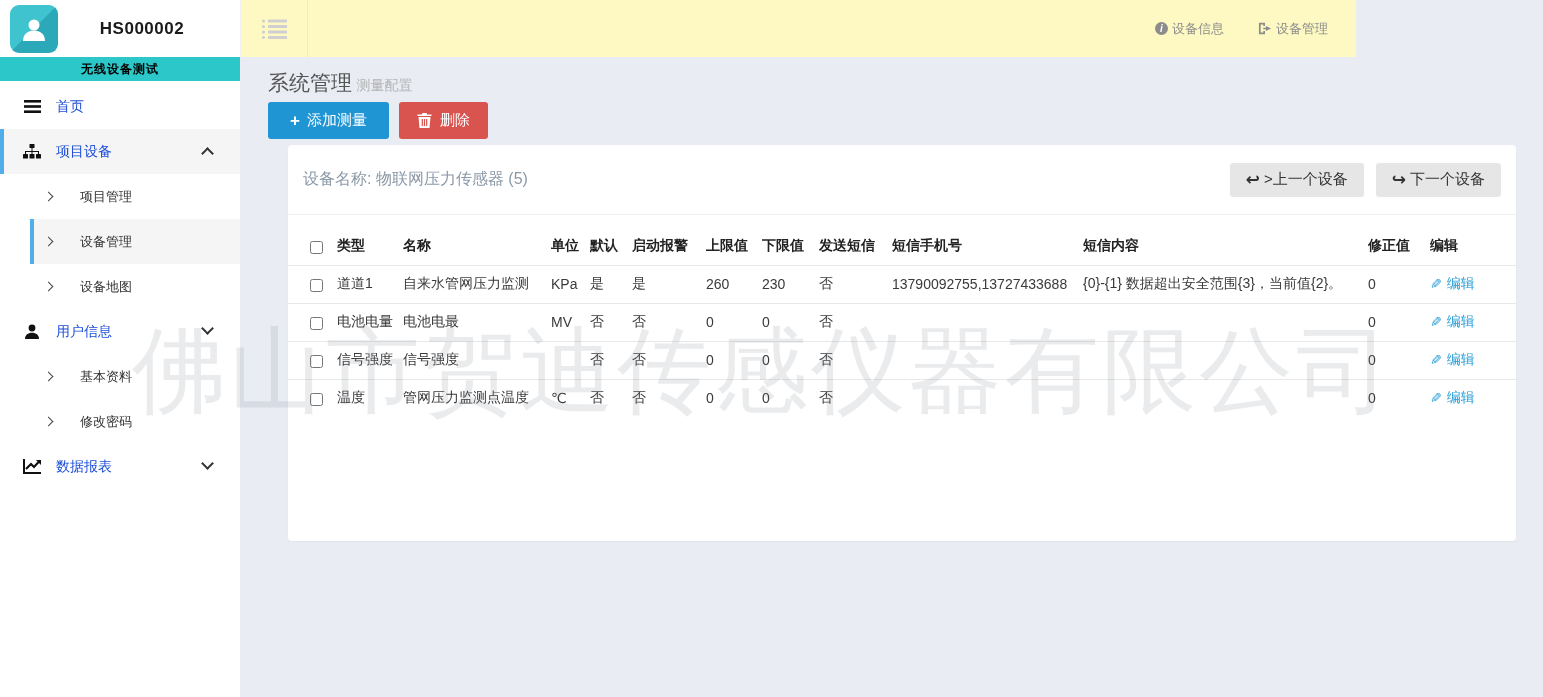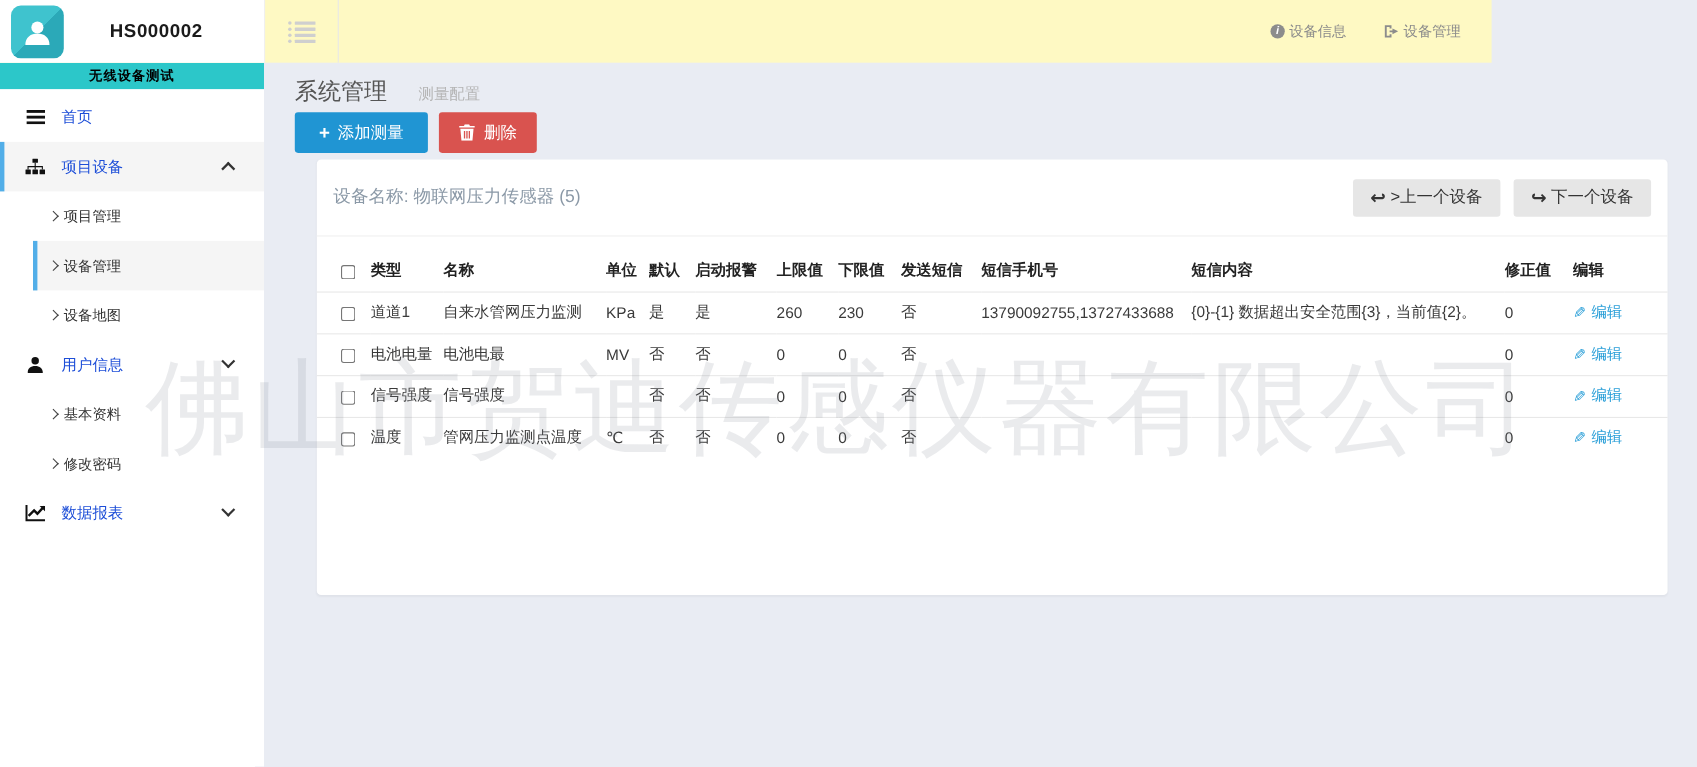--- a/index.html
+++ b/index.html
@@ -62,39 +62,39 @@
   }
   .nav-item .ico { width:20px; margin-left:22px; display:flex; justify-content:center; }
   .nav-item .lbl { margin-left:14px; }
   .nav-item.parent-active { background:#f5f5f5; border-left:4px solid #52aee8; }
   .nav-item.parent-active .ico { margin-left:18px; }
   .nav-sub {
     position:relative; height:45px; display:flex; align-items:center;
     font-size:13px; color:#333; cursor:pointer; margin-left:30px;
   }
   .nav-sub .chev { margin-left:15px; }
-  .nav-sub .lbl { margin-left:6px; }
+  .nav-sub .lbl { margin-left:28px; }
   .nav-sub.sub-active { background:#f5f5f5; border-left:4px solid #52aee8; }
   .nav-sub.sub-active .chev { margin-left:11px; }
   .chev-r {
     display:inline-block; width:7px; height:7px;
     border-top:1.6px solid #444; border-right:1.6px solid #444;
     transform:rotate(45deg);
   }
   .caret {
     position:absolute; right:28px; width:9px; height:9px;
     border-top:2.4px solid #333; border-right:2.4px solid #333;
   }
   .caret.up { transform:rotate(-45deg); top:20px; }
   .caret.down { transform:rotate(135deg); top:15px; }
   
   .main { position:absolute; left:240px; top:57px; width:1303px; height:640px; }
   .page-head { position:absolute; left:28px; top:12px; }
   .page-title { font-size:21px; color:#555; display:inline; font-weight:normal; }
-  .page-subtitle { font-size:14px; color:#b4b4b4; margin-left:24px; }
+  .page-subtitle { font-size:14px; color:#b4b4b4; margin-left:0; }
   .toolbar { position:absolute; left:28px; top:45px; display:flex; gap:10px; }
   .btn {
     height:37px; border:none; border-radius:3px; font-size:15px; color:#fff;
     display:flex; align-items:center; cursor:pointer;
     font-family:"Liberation Sans","DejaVu Sans",sans-serif;
   }
   .btn-add { background:#2095d3; padding:0 22px; }
   .btn-add .plus { font-size:17px; font-weight:bold; margin-right:7px; }
   .btn-del { background:#d9534f; padding:0 18px; }
   .btn-del svg { margin-right:8px; }

